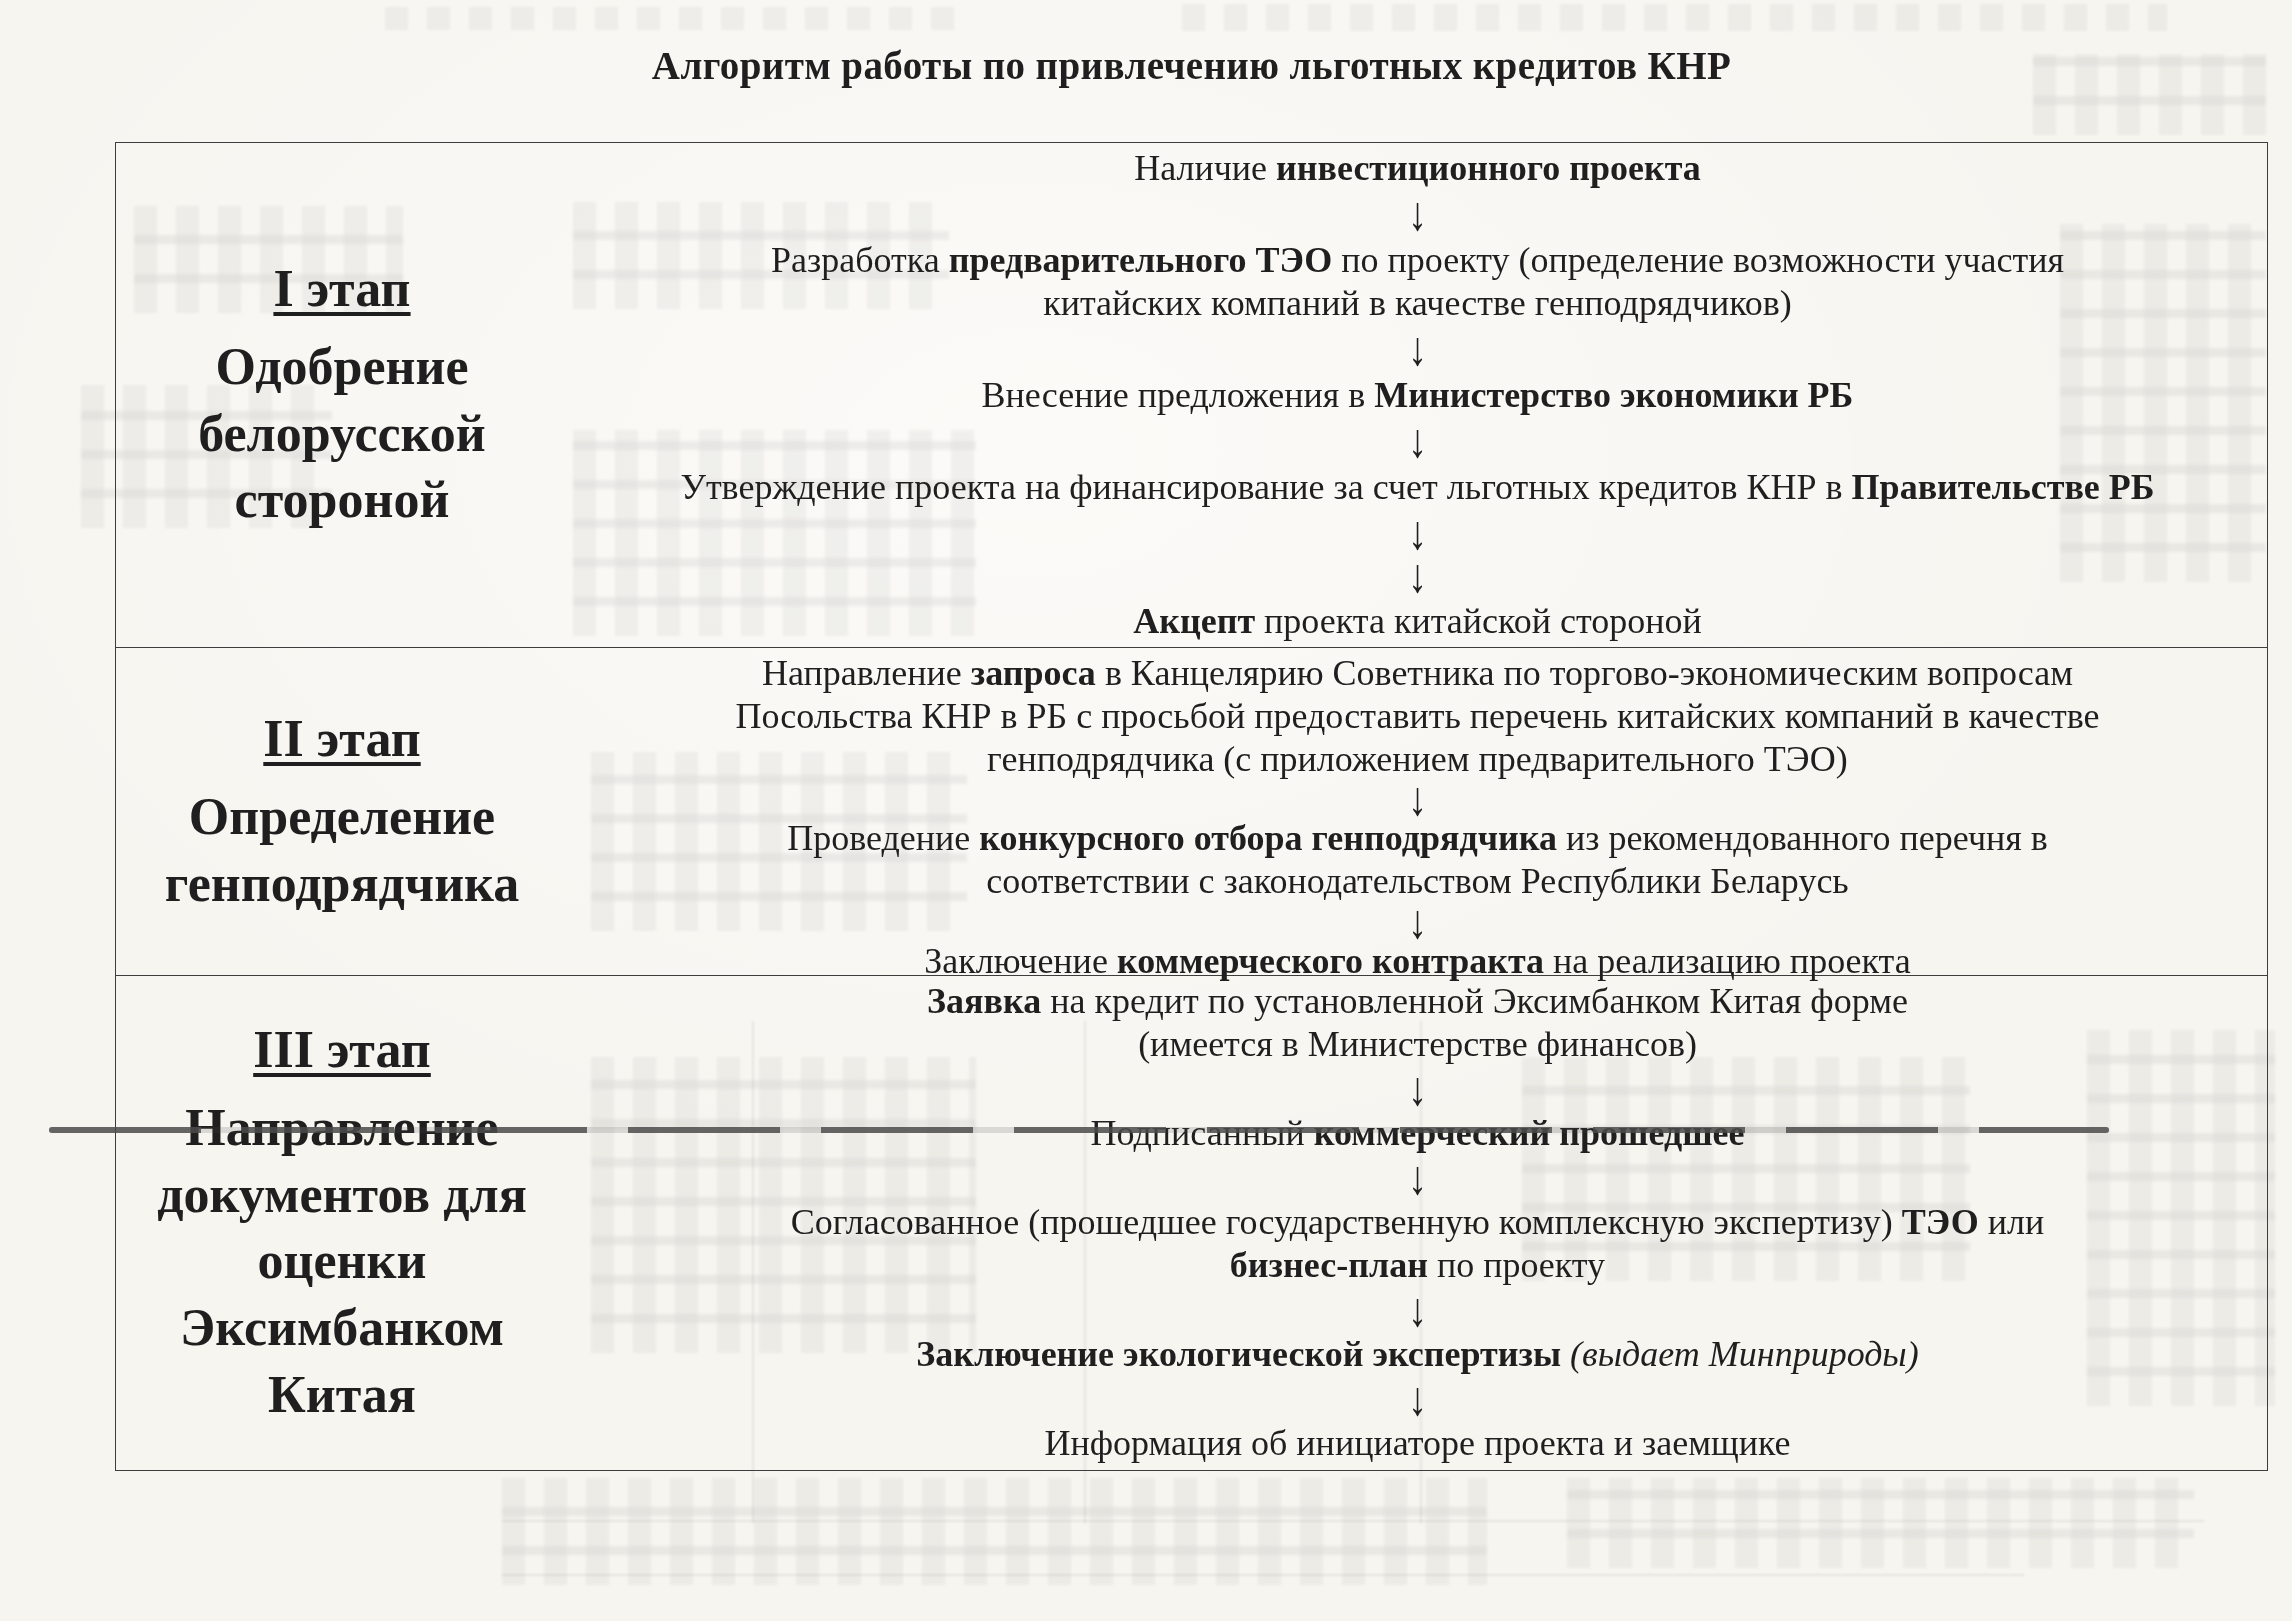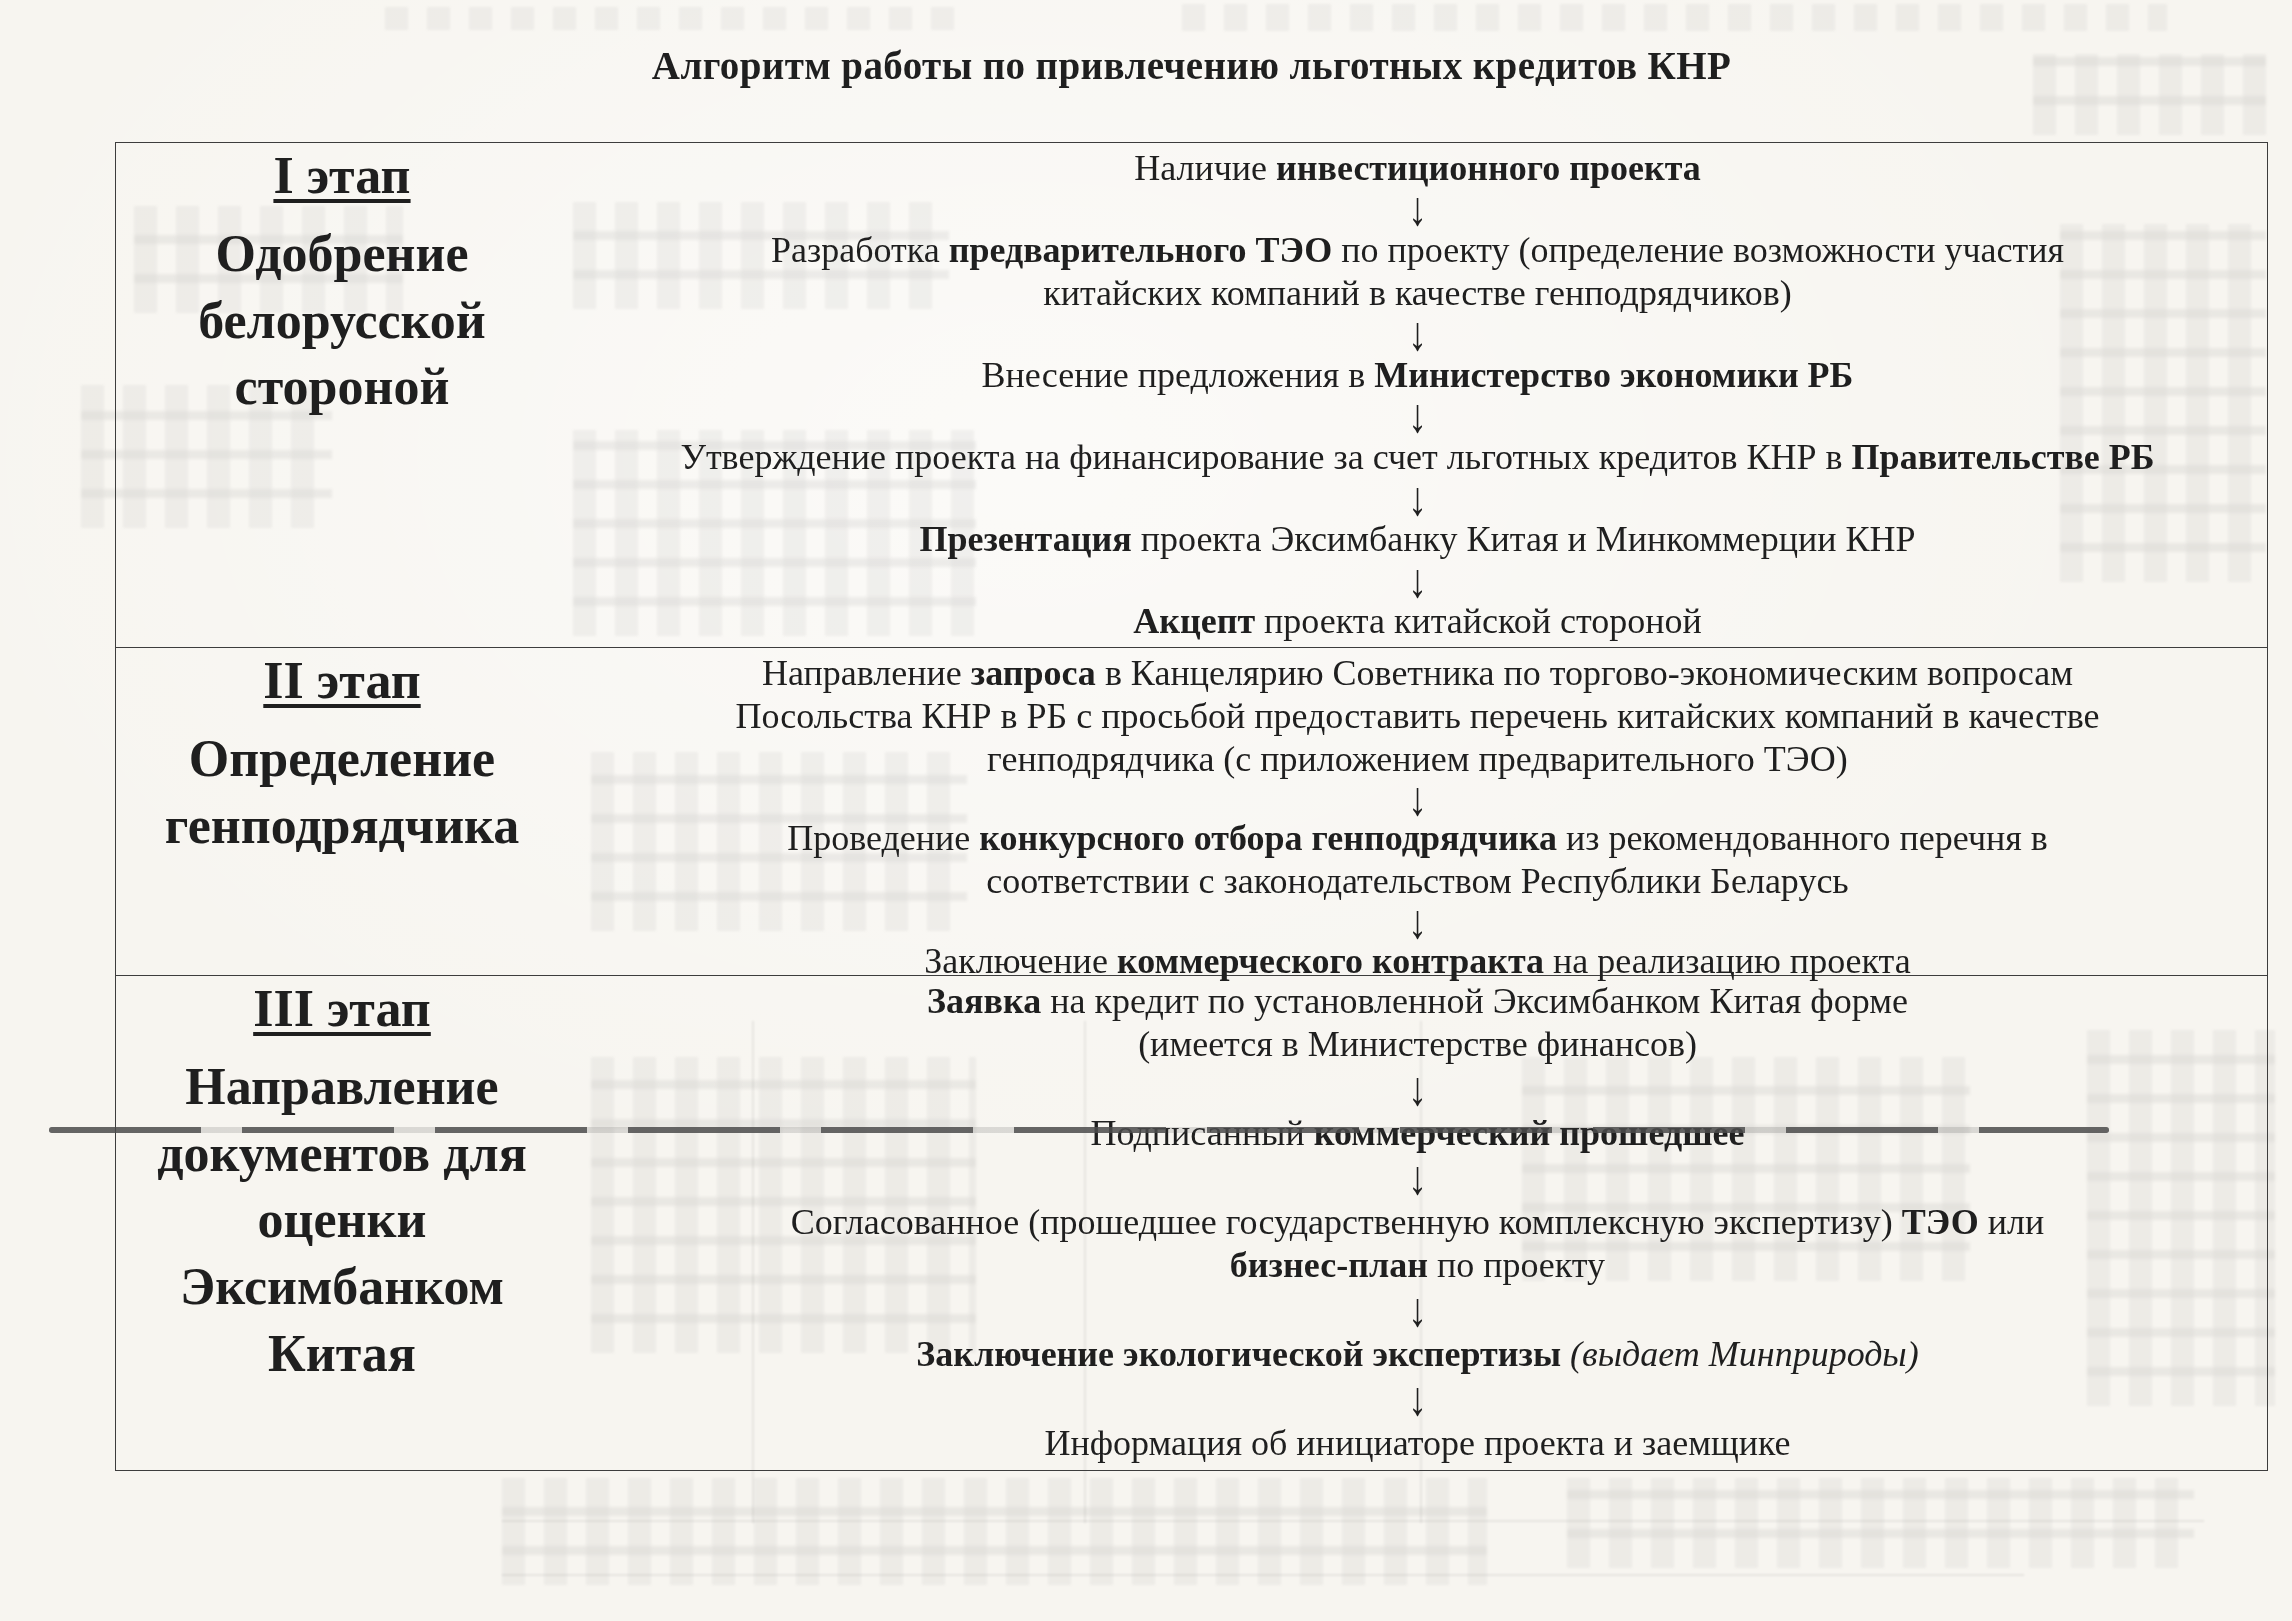--- a/index.html
+++ b/index.html
@@ -50,21 +50,21 @@
     border:1.8px solid var(--border);
     box-sizing:border-box;
     display:flex;flex-direction:column;
   }
   .row{display:flex;box-sizing:border-box;}
   .row:nth-of-type(1){height:505px;border-bottom:1.8px solid var(--border);}
   .row:nth-of-type(2){height:328px;border-bottom:1.8px solid var(--border);}
   .row:nth-of-type(3){height:493px;}
   .label-cell{
     width:452px;flex:0 0 452px;box-sizing:border-box;
-    display:flex;flex-direction:column;align-items:center;
+    display:flex;flex-direction:column;justify-content:center;align-items:center;
     text-align:center;padding:0 10.7px;gap:8px;
   }
   .stage-title{
     font-size:52px;font-weight:700;line-height:1.25;
     text-decoration:underline;text-decoration-thickness:3.6px;text-underline-offset:6.3px;
     margin-bottom:5.4px;
   }
   .stage-subtitle{
     font-size:52px;font-weight:700;line-height:1.28;
   }
@@ -119,21 +119,20 @@
     </div>
     <div class="steps-cell">
           <div class="step"><span>Наличие </span><span class="b">инвестиционного проекта</span></div>
           <div class="arrow">↓</div>
           <div class="step"><span>Разработка </span><span class="b">предварительного ТЭО</span><span> по проекту (определение возможности участия</span><br><span>китайских компаний в качестве генподрядчиков)</span></div>
           <div class="arrow">↓</div>
           <div class="step"><span>Внесение предложения в </span><span class="b">Министерство экономики РБ</span></div>
           <div class="arrow">↓</div>
           <div class="step"><span>Утверждение проекта на финансирование за счет льготных кредитов КНР в </span><span class="b">Правительстве РБ</span></div>
           <div class="arrow">↓</div>
-          <div class="step"><span class="b">Презентация</span><span> проекта Эксимбанку Китая и Минкоммерции КНР</span></div>
           <div class="arrow">↓</div>
           <div class="step"><span class="b">Акцепт</span><span> проекта китайской стороной</span></div>
         </div>
   </section>
 
   <section class="row">
     <div class="label-cell">
       <div class="stage-title">II этап</div>
       <div class="stage-subtitle">Определение генподрядчика</div>
     </div>

